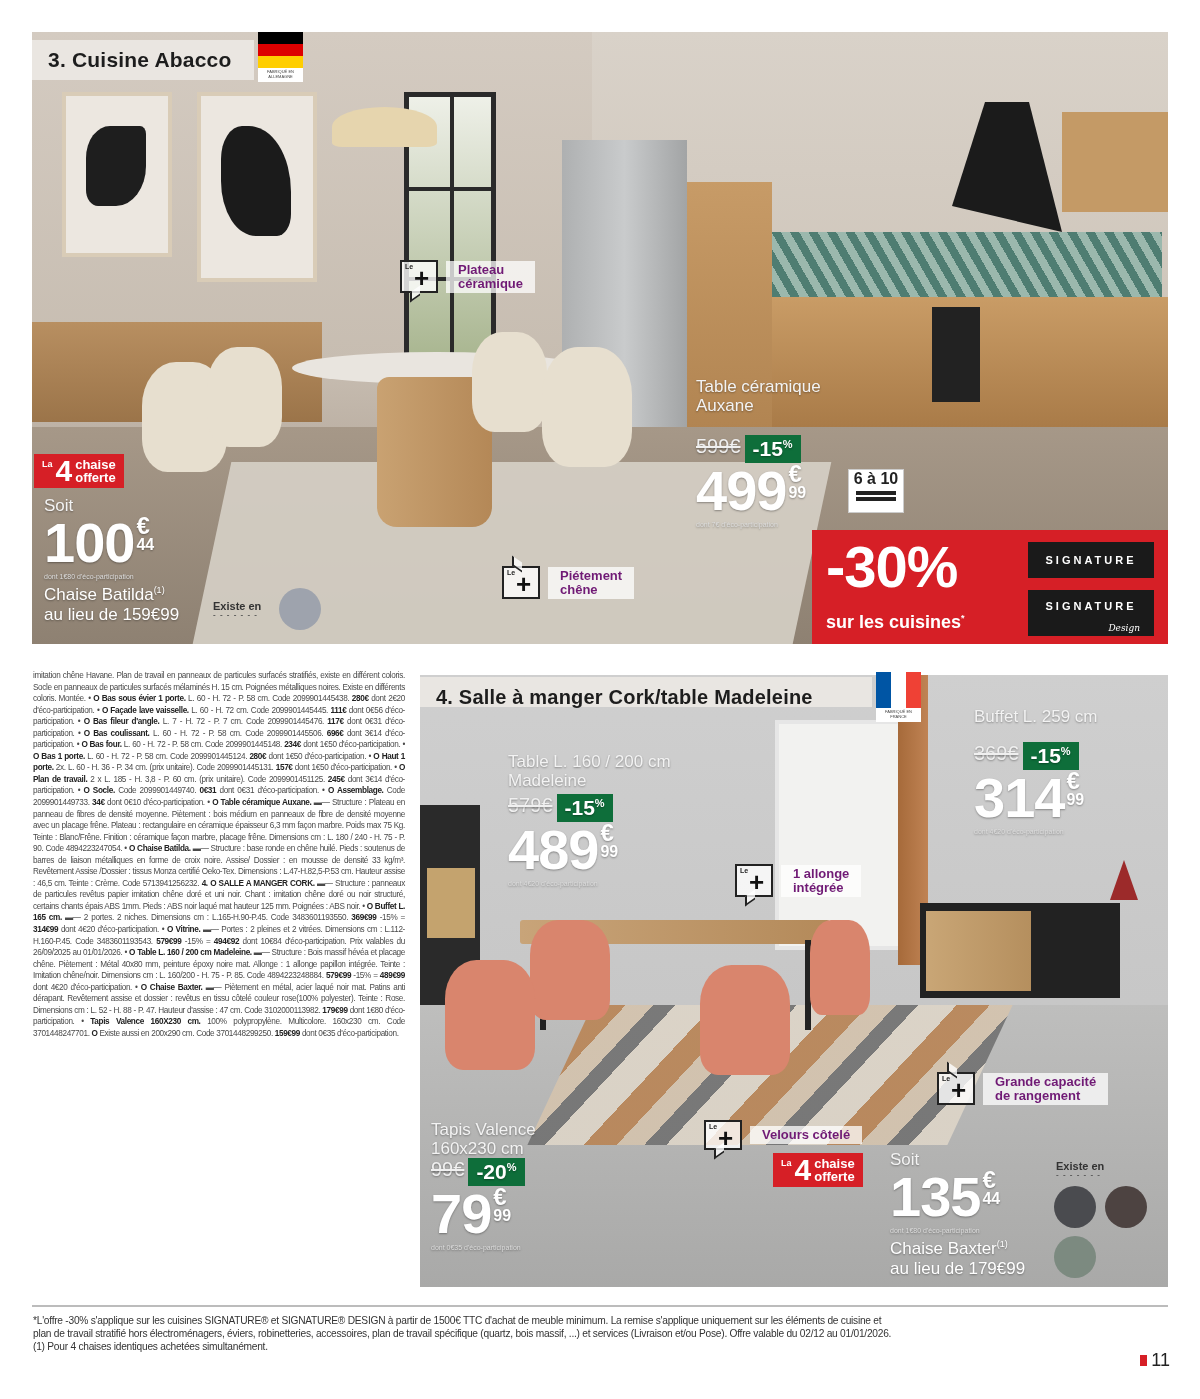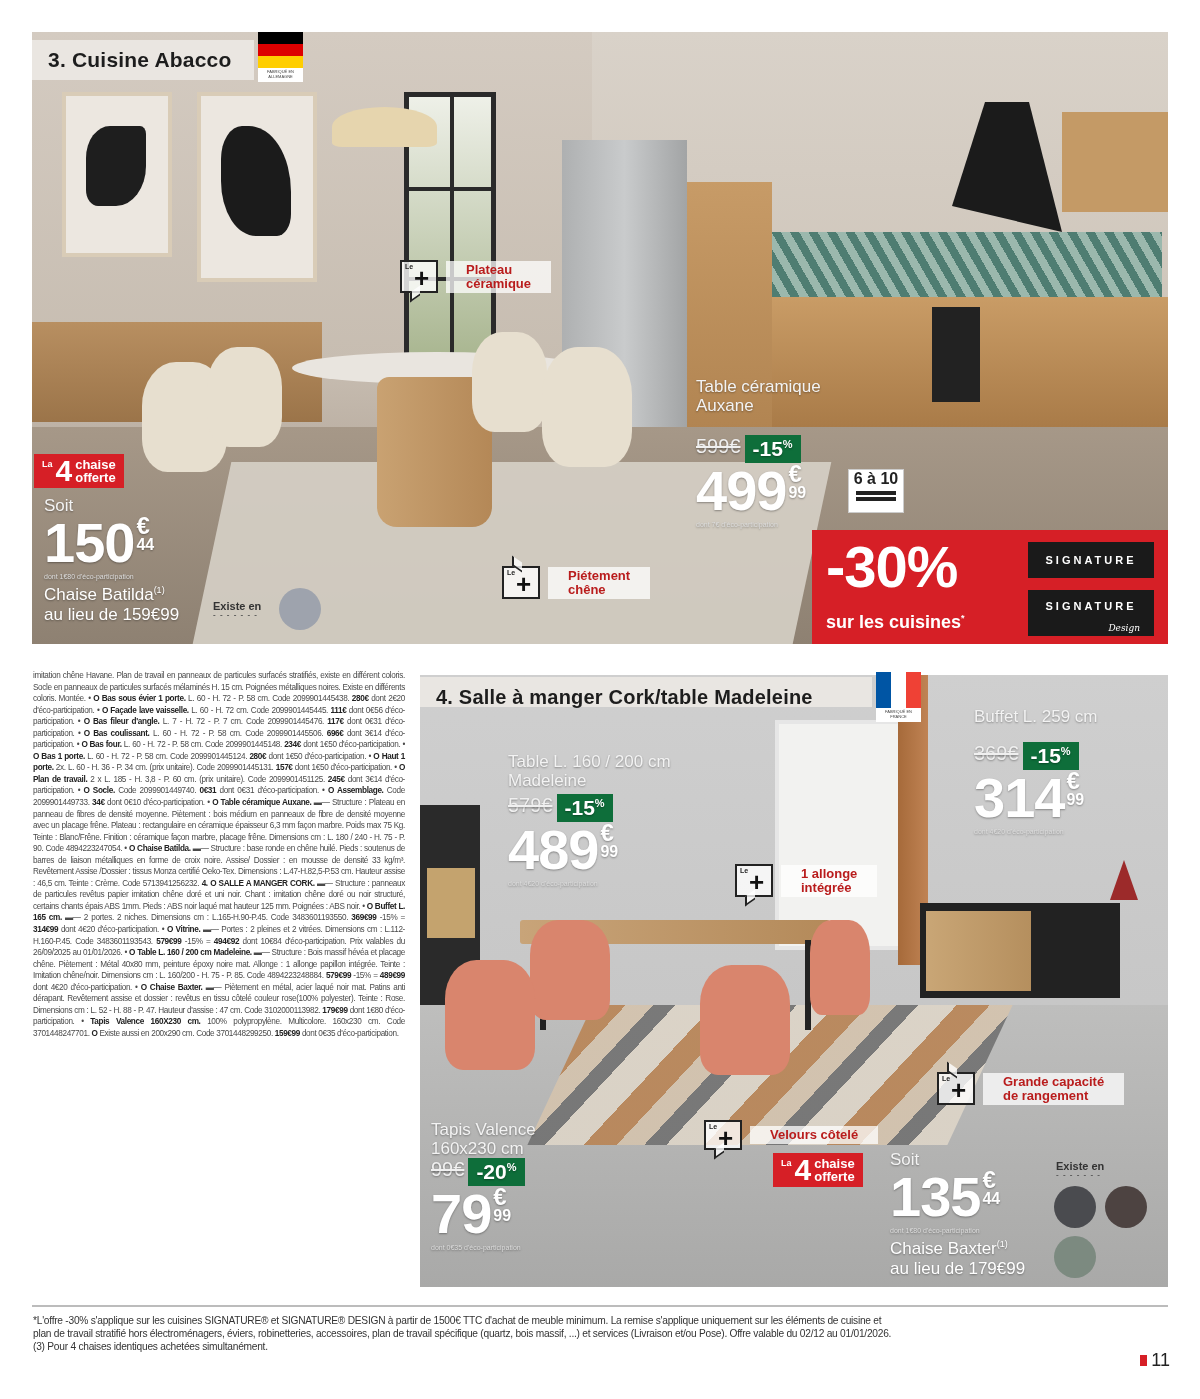--- a/index.html
+++ b/index.html
@@ -56,21 +56,21 @@
   .chair-badge .la{font-size:9px;align-self:flex-start;margin-top:5px}
   .chair-badge .four{font-size:30px;line-height:30px;margin:0 3px}
   .chair-badge .txt{font-size:13px;line-height:13px}
 
   .plus-box{position:absolute;display:flex;align-items:center;gap:8px}
   .plus-box .ico{width:38px;height:33px;border:2px solid #222;background:rgba(255,255,255,.8);position:relative}
   .plus-box .ico .le{position:absolute;left:3px;top:1px;font-size:7px;font-weight:bold;color:#222}
   .plus-box .ico .pl{position:absolute;left:12px;top:4px;font-size:26px;line-height:24px;font-weight:bold;color:#111}
   .plus-box .ico:after{content:"";position:absolute;left:8px;bottom:-8px;width:8px;height:8px;border-left:2px solid #222;border-bottom:2px solid #222;transform:skewY(-35deg);background:rgba(255,255,255,.8)}
   .plus-box .ico.up:after{bottom:auto;top:-9px;transform:skewY(35deg)}
-  .plus-box .txt{font-size:13px;line-height:14px;font-weight:bold;color:#b91c1c;background:rgba(255,255,255,.75);padding:2px 20px}
+  .plus-box .txt{font-size:13px;line-height:14px;font-weight:bold;color:#701a75;background:rgba(255,255,255,.75);padding:2px 12px}
 
   .existe{position:absolute;font-size:11px;font-weight:bold;color:#333}
   .existe .dash{letter-spacing:1px;font-size:8px;color:#555;display:block;margin-top:-2px}
   .swatch{position:absolute;border-radius:50%}
 
   .promo30{position:absolute;left:812px;top:530px;width:356px;height:114px;background:#d61f26;color:#fff}
   .promo30 .pct{position:absolute;left:14px;top:2px;font-weight:bold;font-size:58px;line-height:70px;letter-spacing:-1px}
   .promo30 .sub{position:absolute;left:14px;top:82px;font-weight:bold;font-size:18px}
   .promo30 .sub sup{font-size:9px}
   .sig{position:absolute;left:216px;width:126px;background:#1a1a1a;color:#fff;font-size:11px;letter-spacing:3px;text-align:center;font-weight:bold}
@@ -166,21 +166,21 @@
     </div>
 </div>
 
 <div class="chair-badge" style="left:34px;top:454px">
   <span class="la">La</span>
   <span class="four">4</span>
   <span class="txt"><span>chaise</span><br><span>offerte</span></span>
 </div>
 <div class="price-tag" style="left:44px;top:496px">
   <div class="lbl">Soit</div>
-  <div><span class="big">150</span><span class="euro"><span>€</span><span class="c">44</span></span></div>
+  <div><span class="big">100</span><span class="euro"><span>€</span><span class="c">44</span></span></div>
   <div class="eco">dont 1€80 d'éco-participation</div>
   <div class="name"><span>Chaise Batilda</span><sup style="font-size:9px">(1)</sup></div>
   <div class="name">au lieu de 159€99</div>
 </div>
 <div class="existe" style="left:213px;top:600px">
   <span>Existe en</span><span class="dash">- - - - - - -</span>
 </div>
 <div class="swatch" style="left:279px;top:588px;width:42px;height:42px;background:#9ea3ad"></div>
 
 <div class="price-tag" style="left:696px;top:377px">
@@ -305,15 +305,15 @@
   <span>Existe en</span><span class="dash">- - - - - - -</span>
 </div>
 <div class="swatch" style="left:1054px;top:1186px;width:42px;height:42px;background:#4a4b4f"></div>
 <div class="swatch" style="left:1105px;top:1186px;width:42px;height:42px;background:#4d4341"></div>
 <div class="swatch" style="left:1054px;top:1236px;width:42px;height:42px;background:#7c8a80"></div>
 
 <div class="rule"></div>
 <div class="footnote">
   <div>*L'offre -30% s'applique sur les cuisines SIGNATURE® et SIGNATURE® DESIGN à partir de 1500€ TTC d'achat de meuble minimum. La remise s'applique uniquement sur les éléments de cuisine et</div>
   <div>plan de travail stratifié hors électroménagers, éviers, robinetteries, accessoires, plan de travail spécifique (quartz, bois massif, ...) et services (Livraison et/ou Pose). Offre valable du 02/12 au 01/01/2026.</div>
-  <div>(3) Pour 4 chaises identiques achetées simultanément.</div>
+  <div>(1) Pour 4 chaises identiques achetées simultanément.</div>
 </div>
 <div class="pagenum">11</div>
 
 </body></html>

